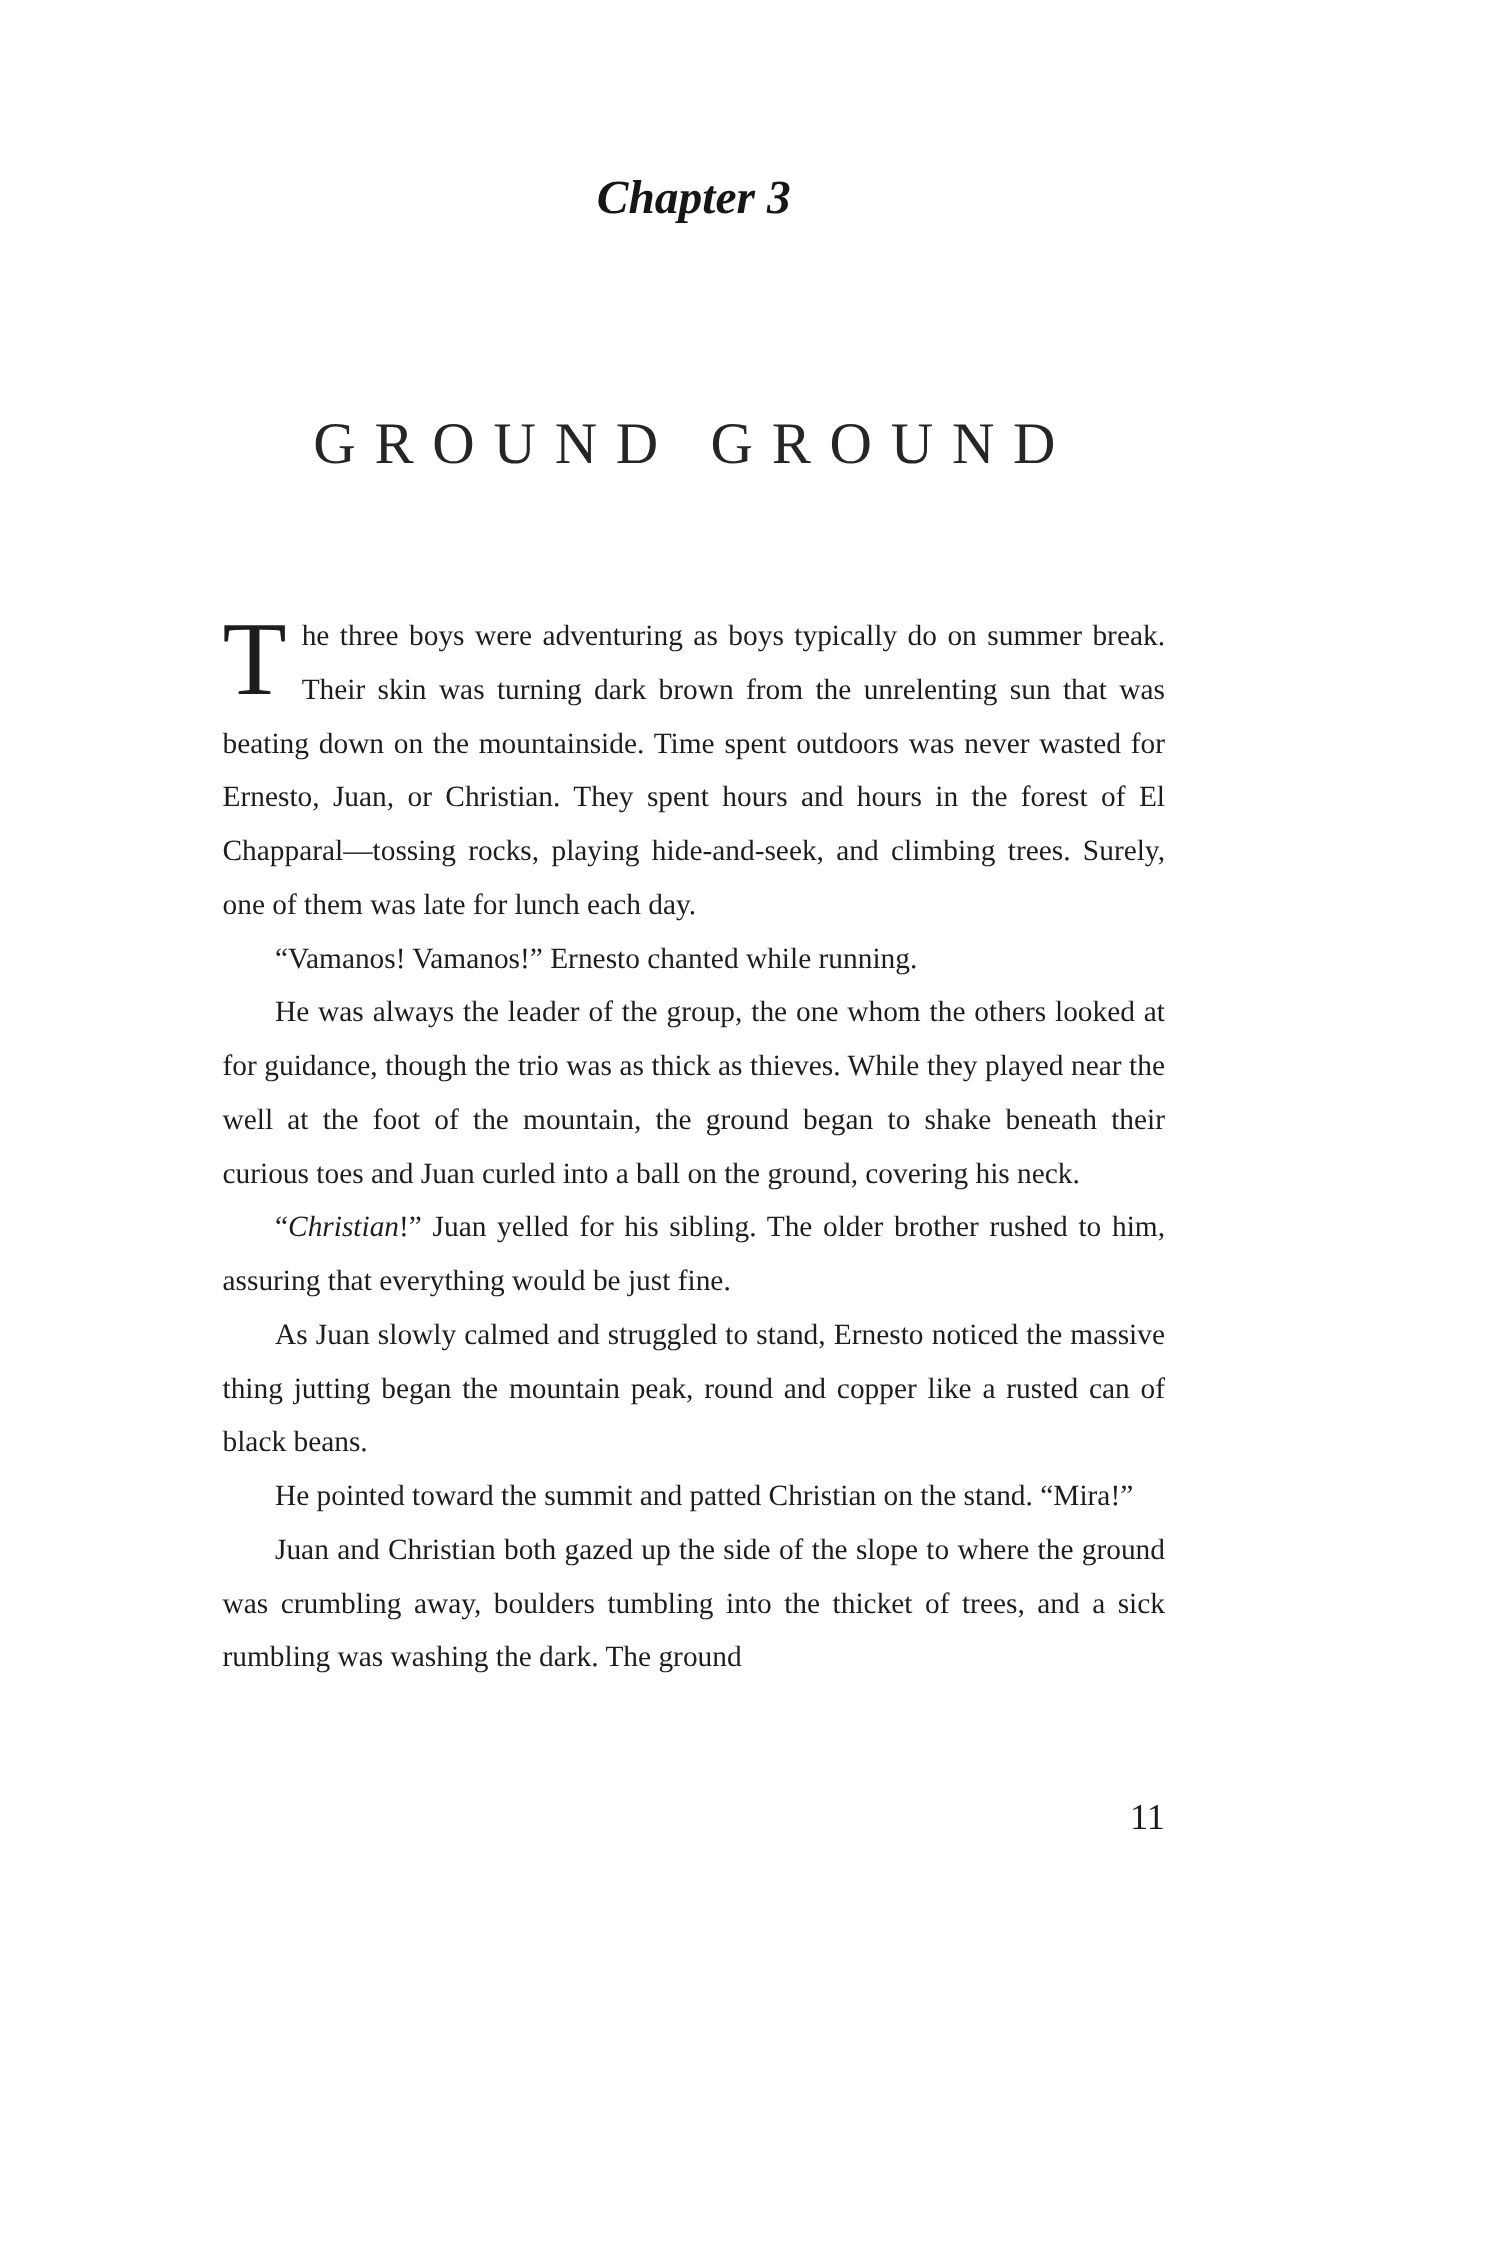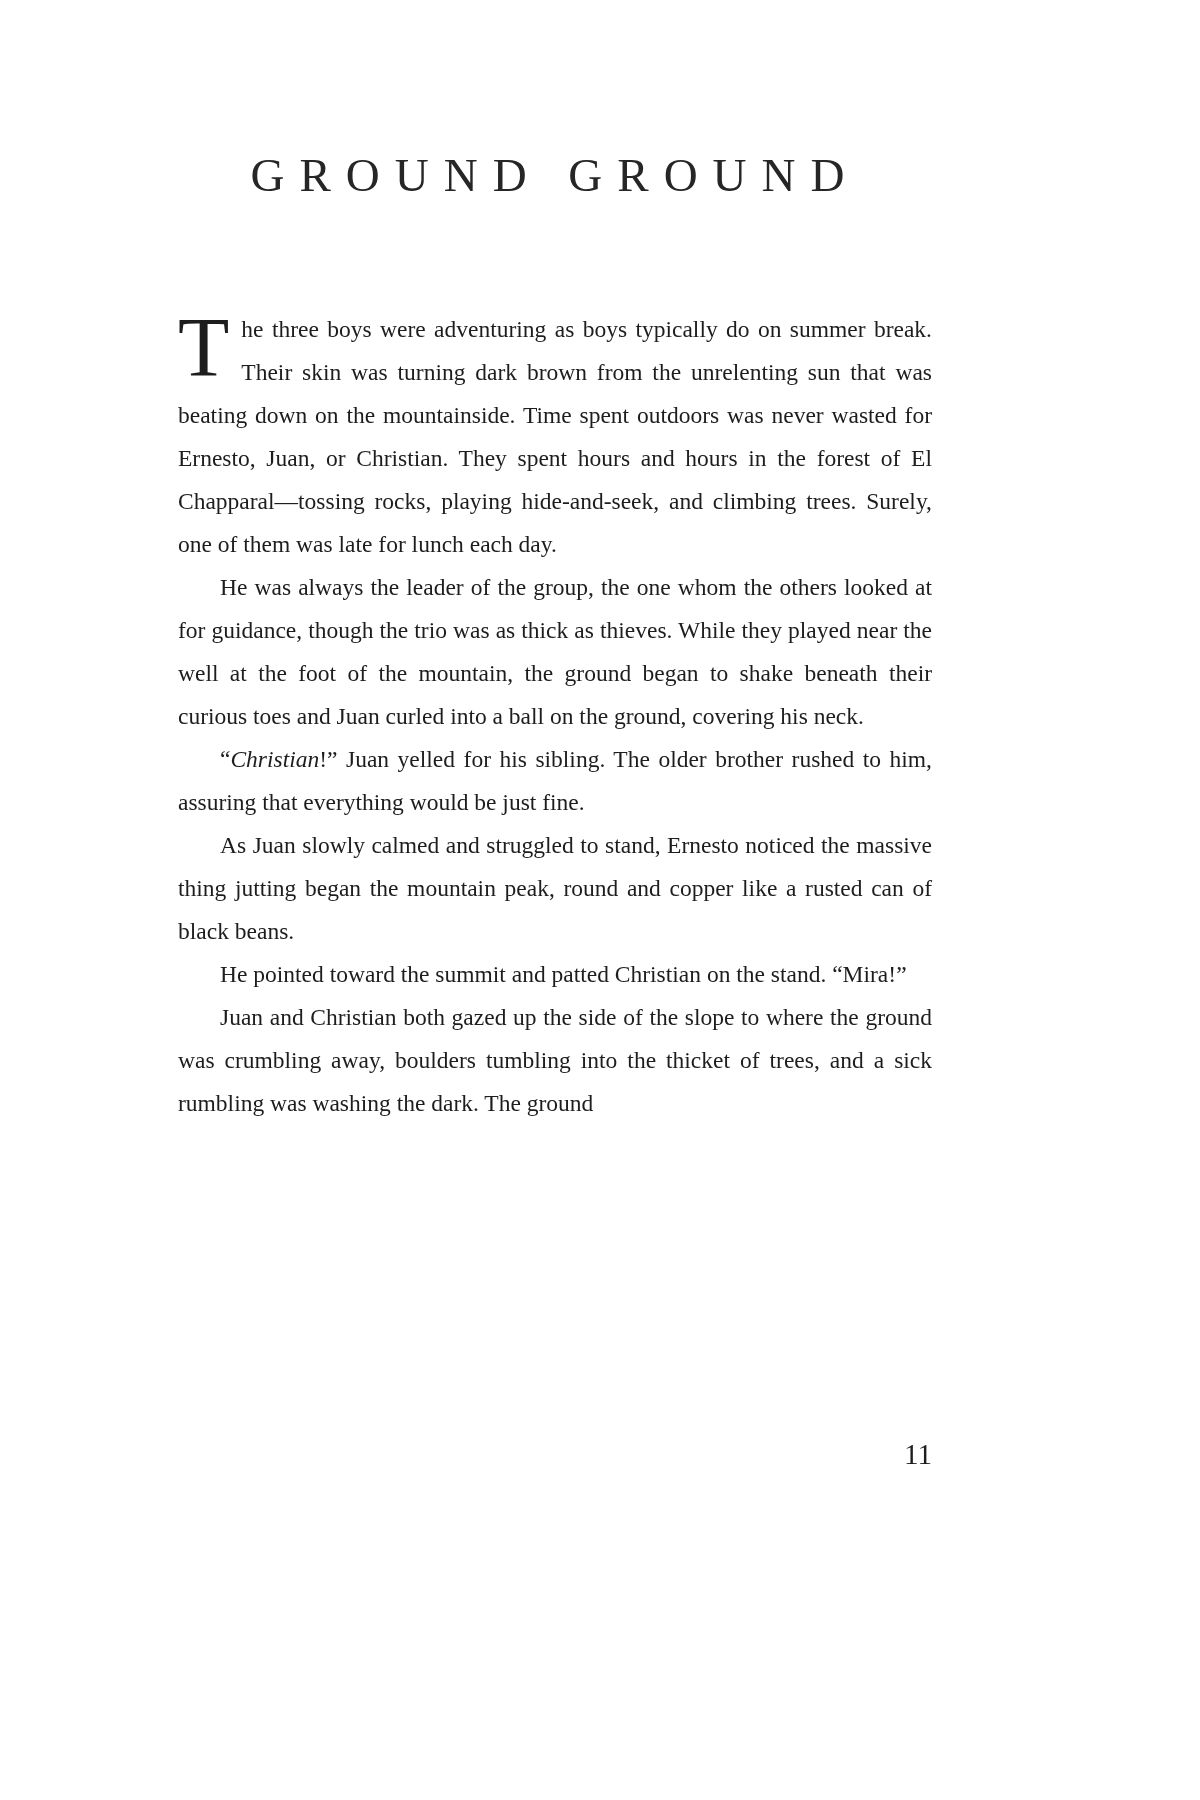--- a/index.html
+++ b/index.html
@@ -79,27 +79,29 @@
     font-size: 29px;
     color: #1d1d1d;
   }
 </style>
 </head>
 <body>
 
 <div class="page">
   <div class="text-block">
 
+    <div class="chapter-label">Chapter 3</div>
 
     <div class="chapter-title">GROUND GROUND</div>
 
     <div class="body-text">
 
       <p><span class="dropcap">T</span><span>he three boys were adventuring as boys typically do on summer break. Their skin was turning dark brown from the unrelenting sun that was beating down on the mountainside. Time spent outdoors was never wasted for Ernesto, Juan, or Christian. They spent hours and hours in the forest of El Chapparal—tossing rocks, playing hide-and-seek, and climbing trees. Surely, one of them was late for lunch each day.</span></p>
 
+      <p class="indent">“Vamanos! Vamanos!” Ernesto chanted while running.</p>
 
       <p class="indent">He was always the leader of the group, the one whom the others looked at for guidance, though the trio was as thick as thieves. While they played near the well at the foot of the mountain, the ground began to shake beneath their curious toes and Juan curled into a ball on the ground, covering his neck.</p>
 
       <p class="indent"><span>“</span><span class="italic">Christian</span><span>!” Juan yelled for his sibling. The older brother rushed to him, assuring that everything would be just fine.</span></p>
 
       <p class="indent">As Juan slowly calmed and struggled to stand, Ernesto noticed the massive thing jutting began the mountain peak, round and copper like a rusted can of black beans.</p>
 
       <p class="indent">He pointed toward the summit and patted Christian on the stand. “Mira!”</p>
 
       <p class="indent">Juan and Christian both gazed up the side of the slope to where the ground was crumbling away, boulders tumbling into the thicket of trees, and a sick rumbling was washing the dark. The ground</p>

